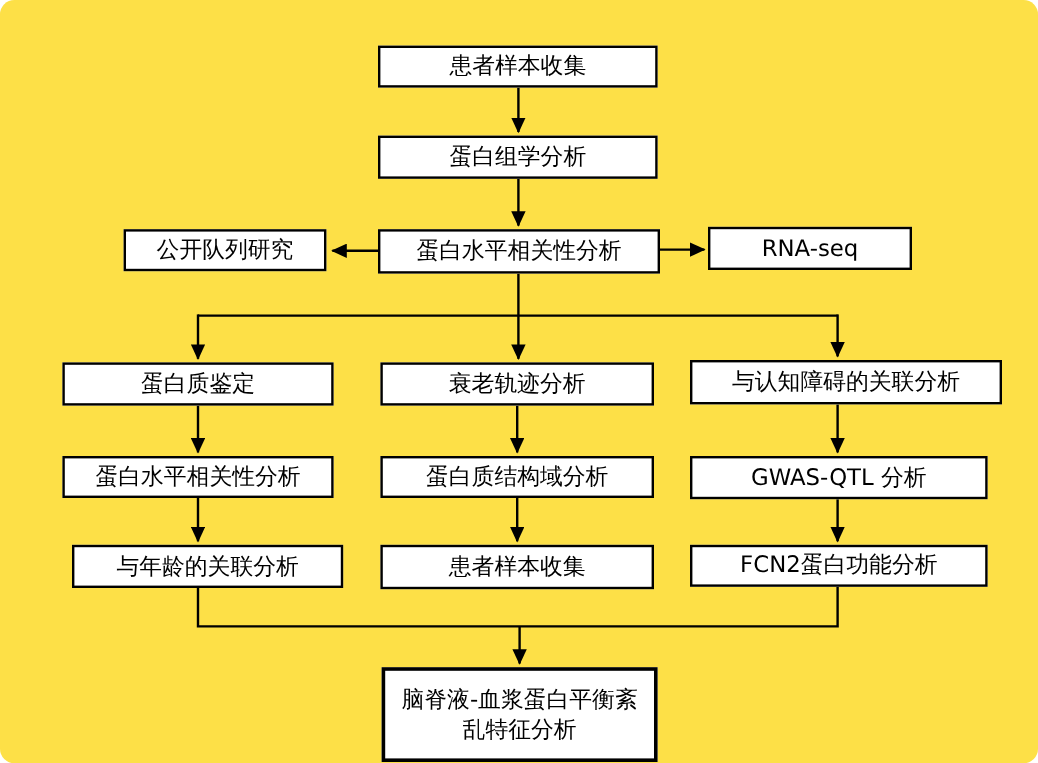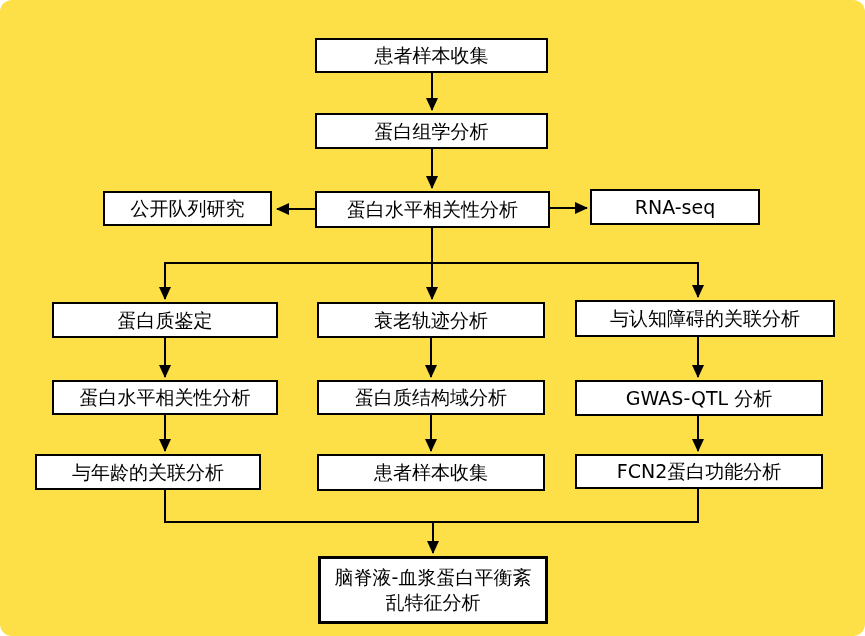--- a/index.html
+++ b/index.html
@@ -47,24 +47,24 @@
   .n-proteom   { left: 315px; top: 113px; width: 233px; height: 36px; }
   .n-public    { left: 315px; top: 191px; width: 235px; height: 37px; }
   .n-cohort    { left: 103px; top: 191px; width: 169px; height: 35px; }
   .n-rnaseq    { left: 590px; top: 189px; width: 170px; height: 36px; }
   .n-protid    { left: 52px;  top: 302px; width: 226px; height: 36px; }
   .n-aging     { left: 317px; top: 302px; width: 228px; height: 36px; }
   .n-cog       { left: 575px; top: 300px; width: 260px; height: 37px; }
   .n-corr      { left: 52px;  top: 380px; width: 226px; height: 35px; }
   .n-domain    { left: 317px; top: 380px; width: 228px; height: 35px; }
   .n-gwas      { left: 575px; top: 380px; width: 248px; height: 36px; }
-  .n-age       { left: 35px;  top: 454px; width: 226px; height: 36px; }
+  .n-age       { left: 60px;  top: 454px; width: 226px; height: 36px; }
   .n-sex       { left: 317px; top: 454px; width: 228px; height: 37px; }
   .n-fcn2      { left: 575px; top: 454px; width: 248px; height: 35px; }
-  .n-csf       { left: 318px; top: 556px; width: 230px; height: 68px; }
+  .n-csf       { left: 318px; top: 556px; width: 230px; height: 79px; }
   .edge {
     stroke: #000000;
     stroke-width: 2;
     fill: none;
   }
 </style>
 </head>
 <body>
 
 <div class="canvas">

